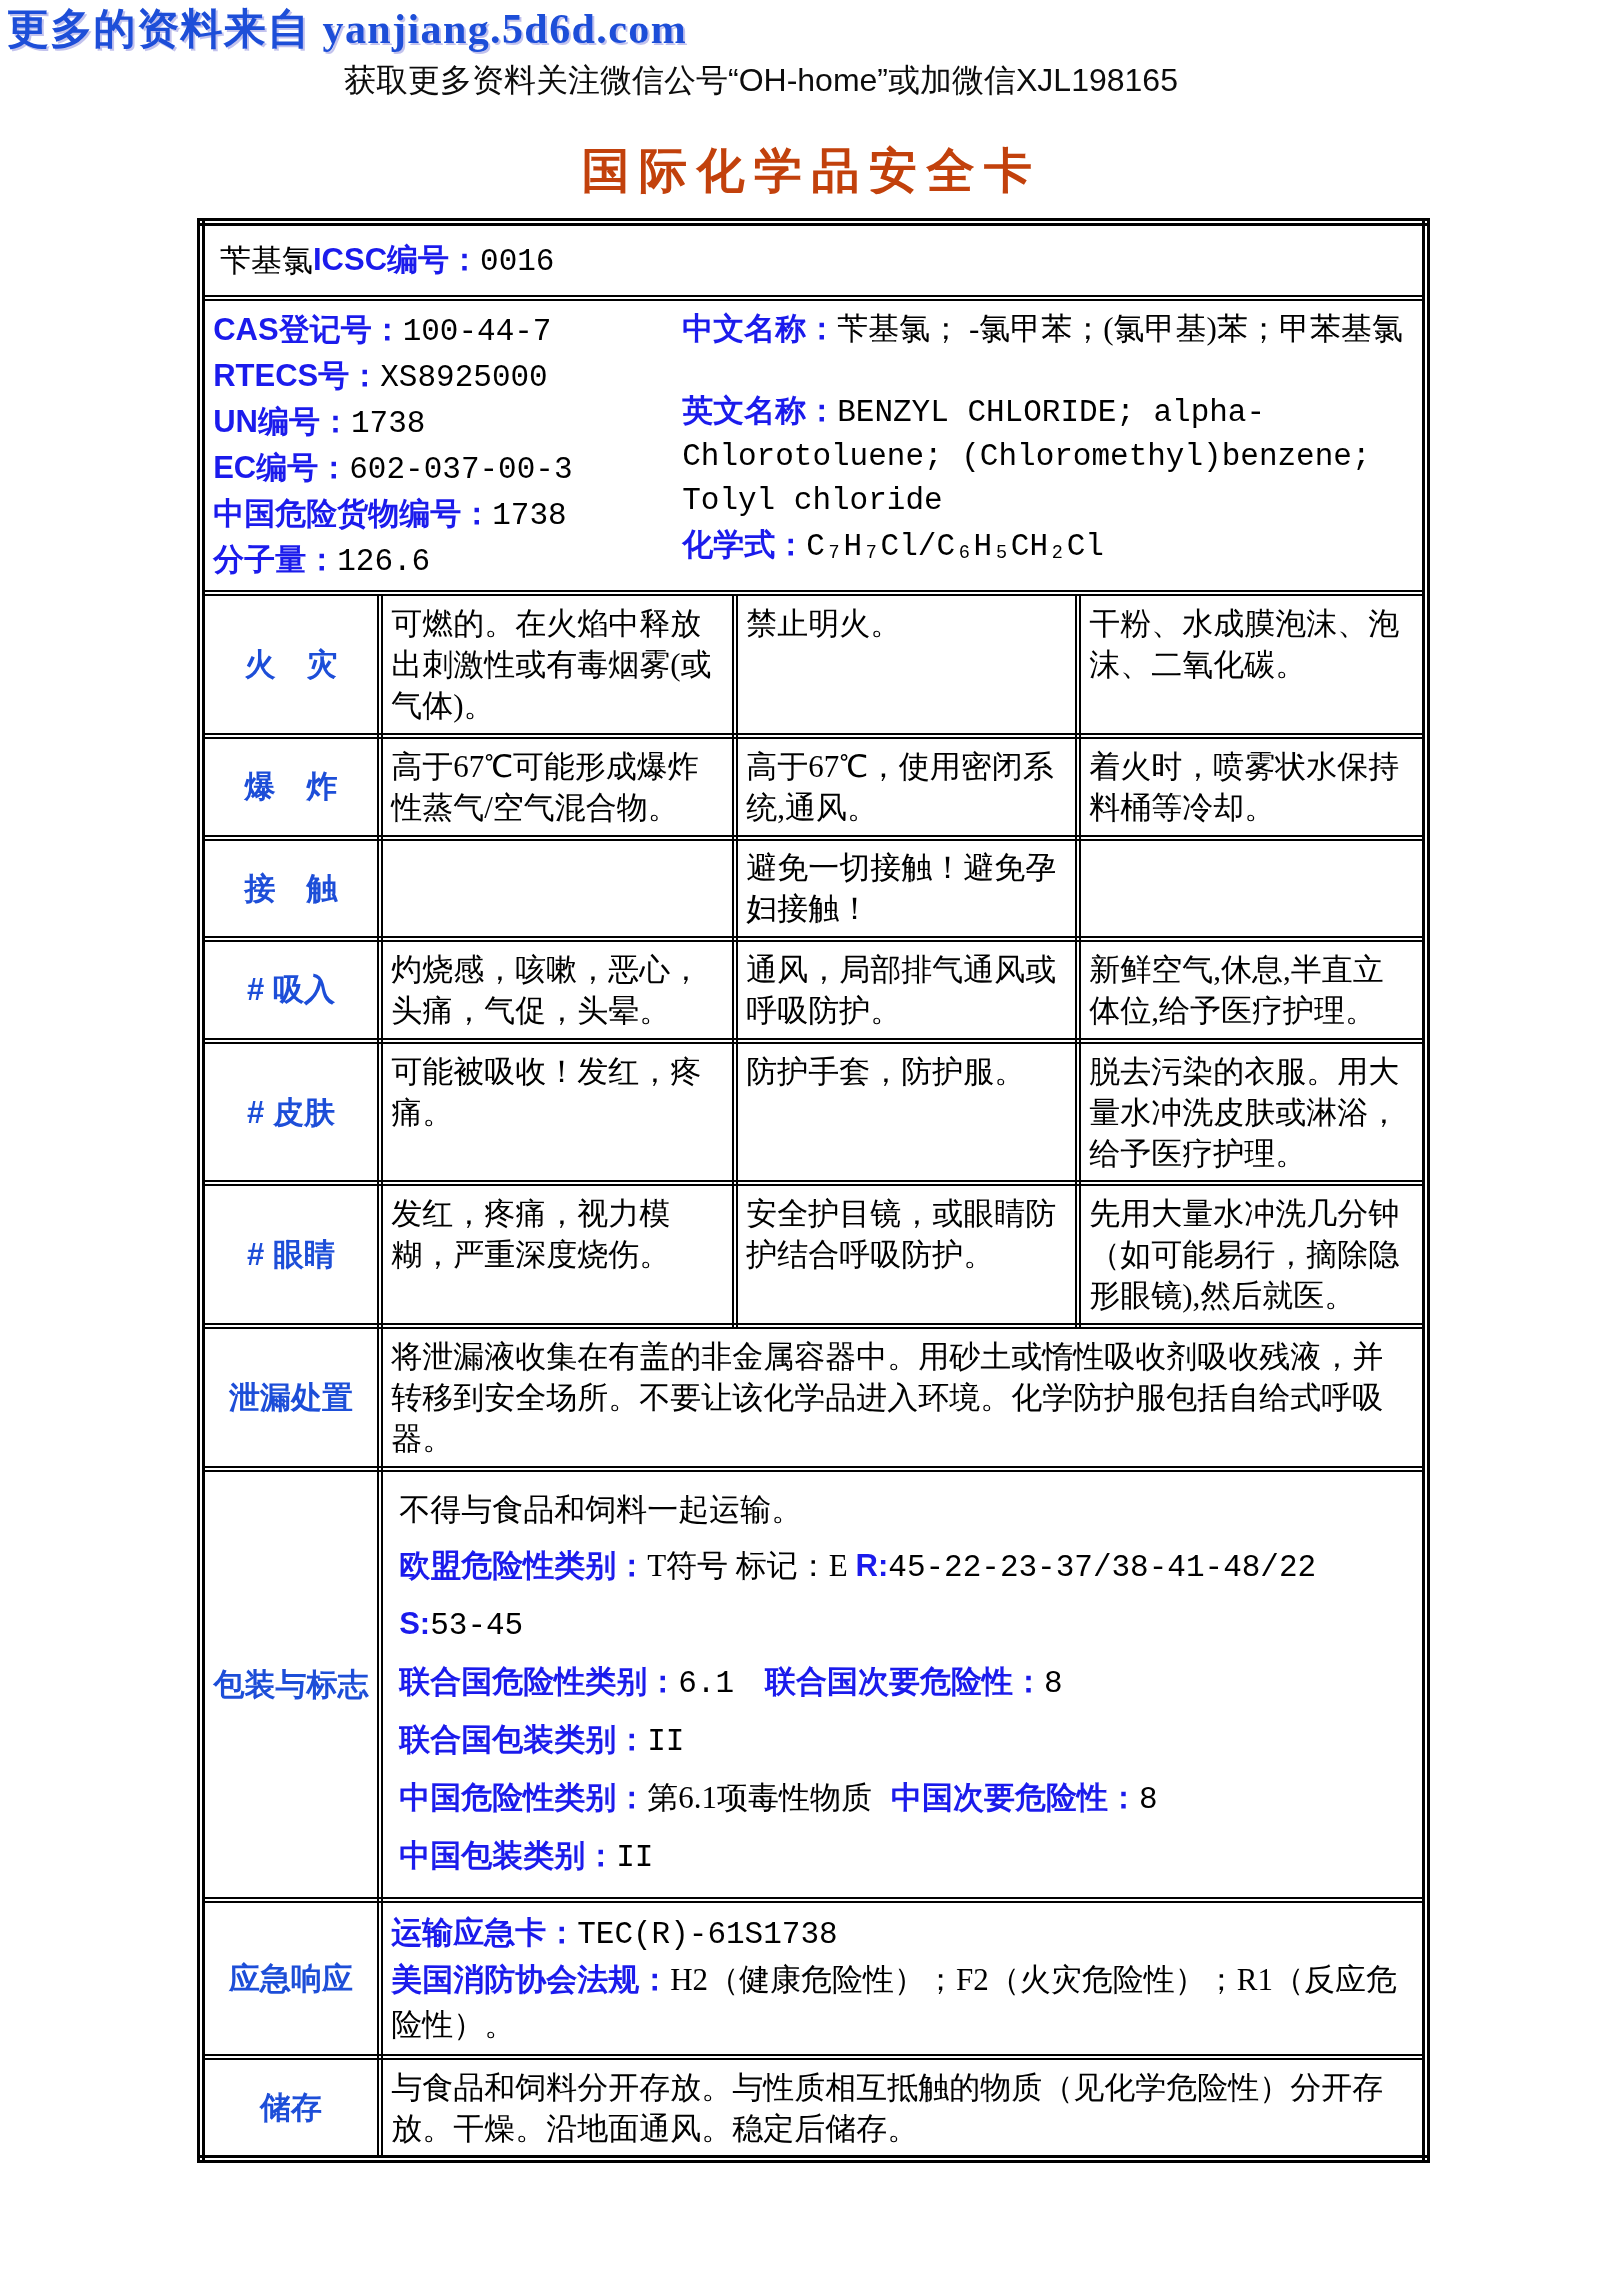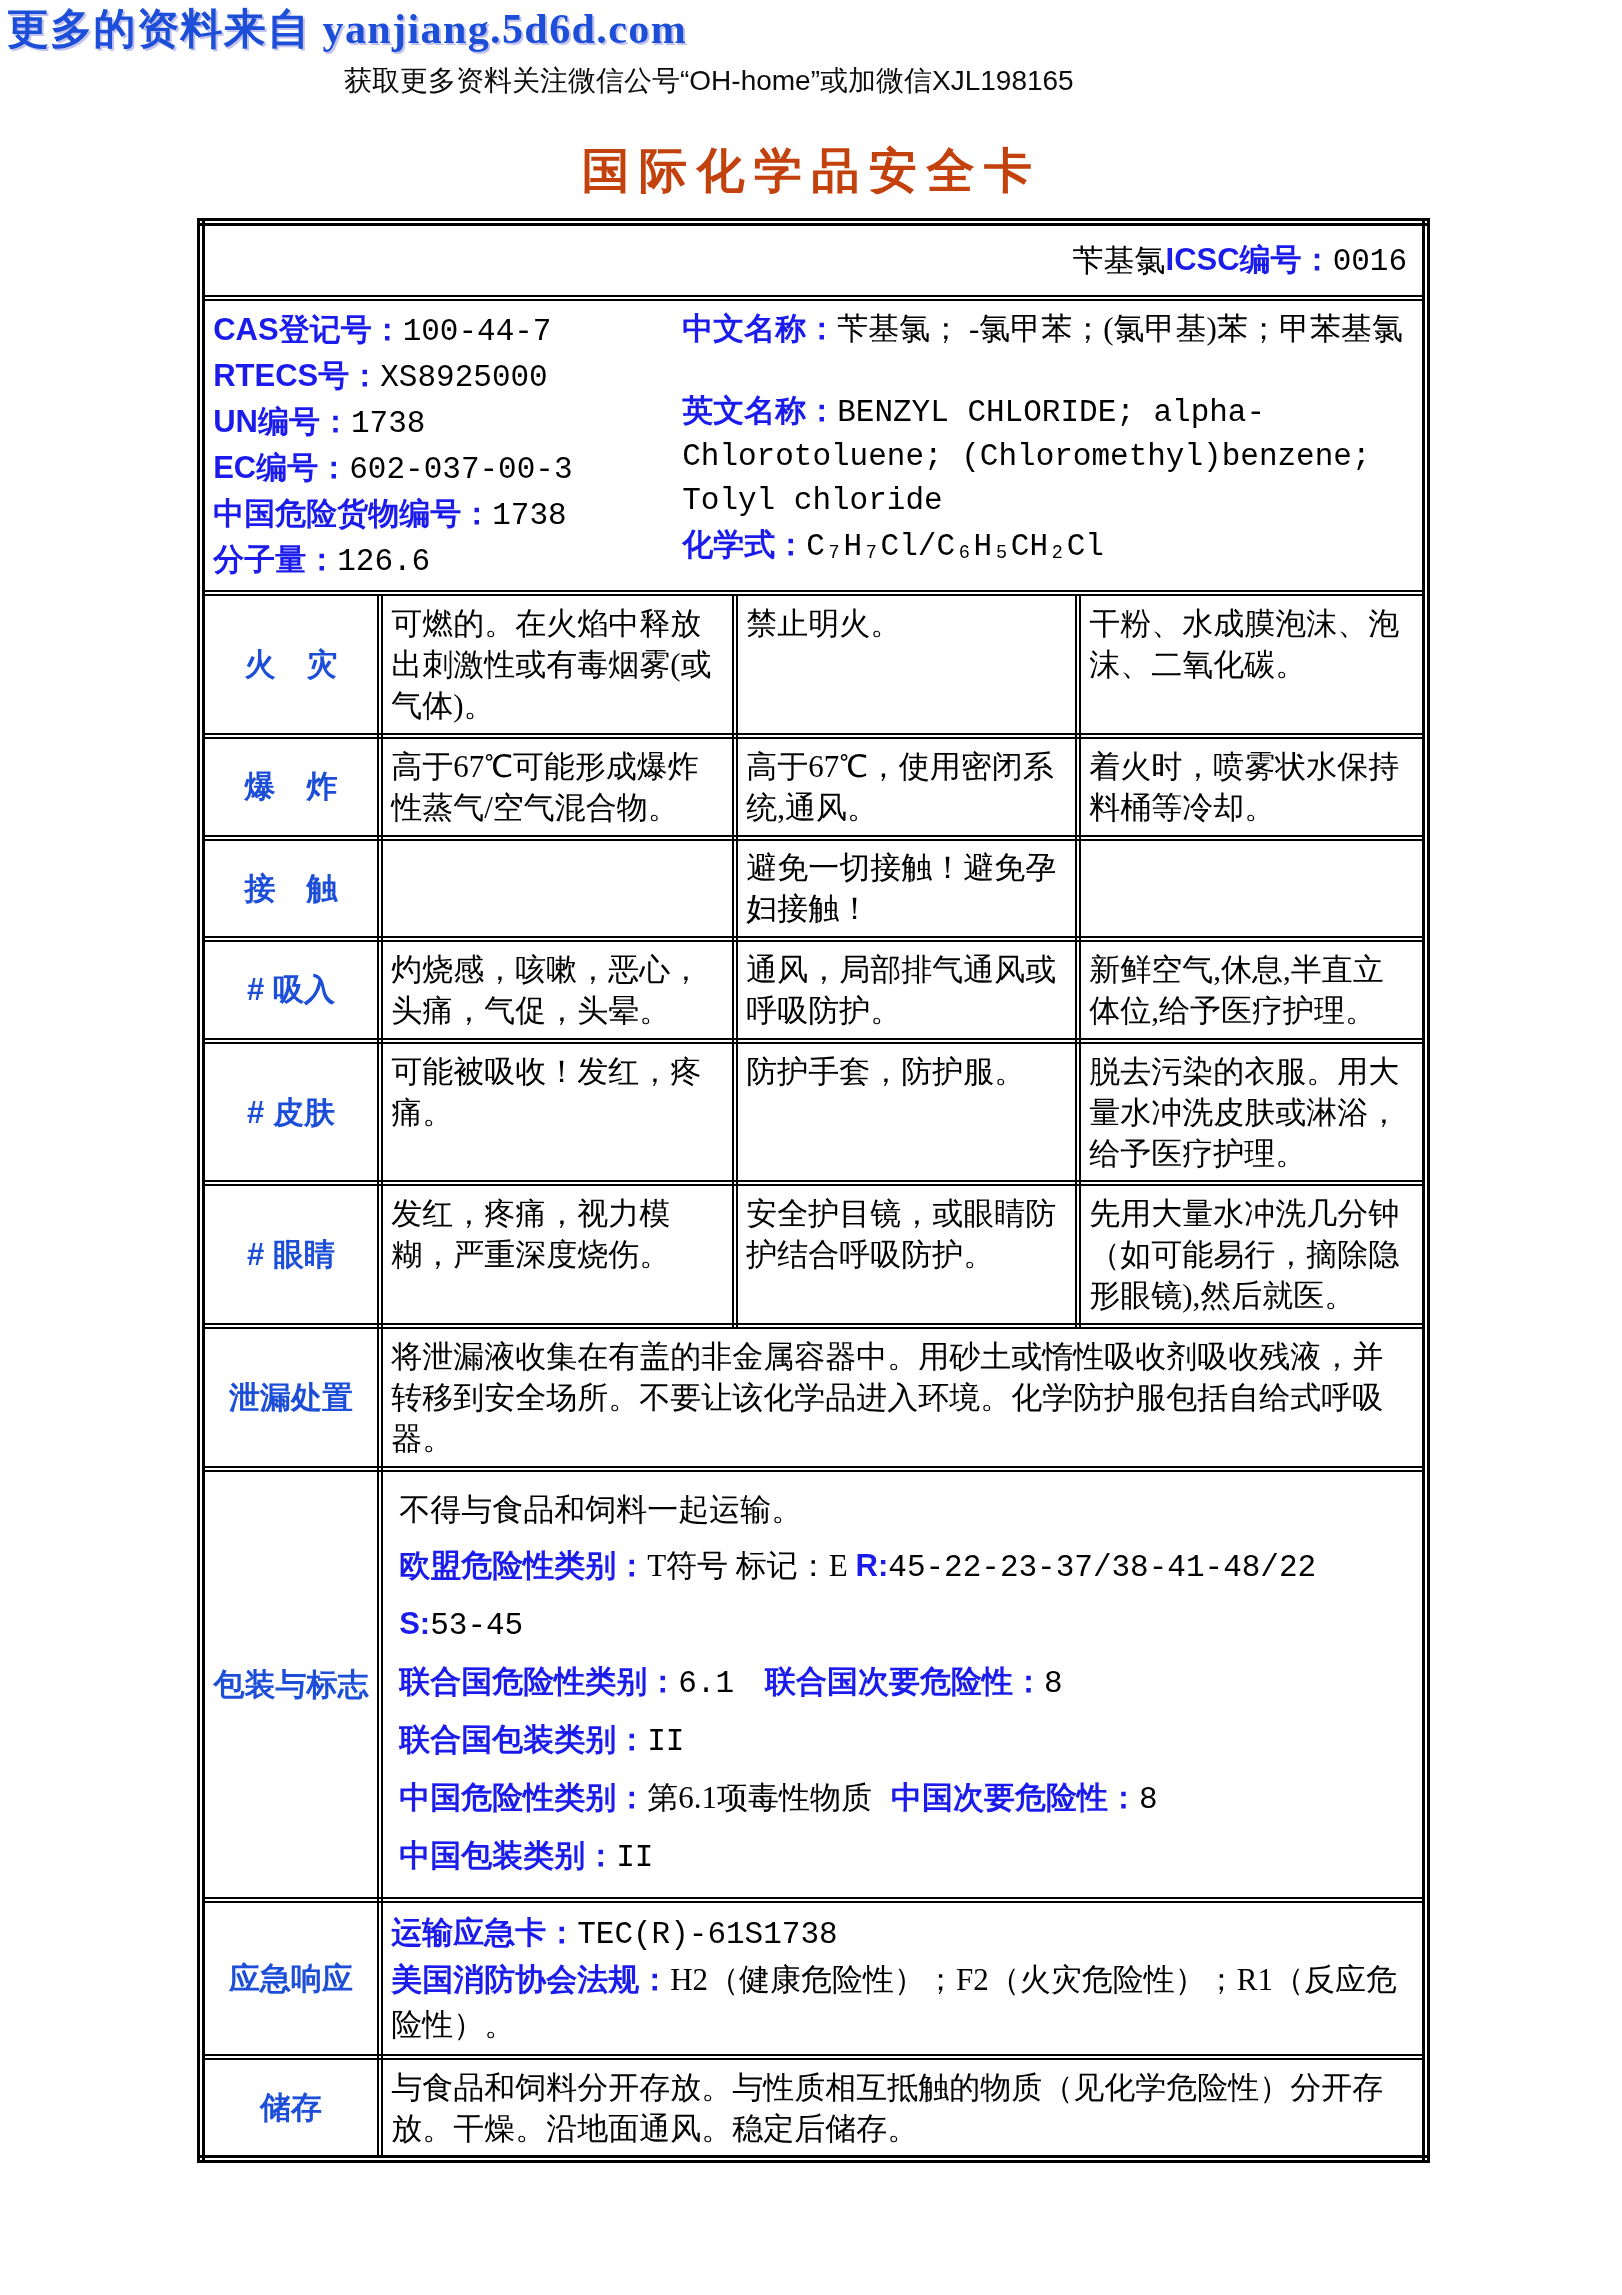--- a/index.html
+++ b/index.html
@@ -16,21 +16,21 @@
     font-weight:bold;
     font-size:42px;
     line-height:53px;
     color:#1d4ed8;
     letter-spacing:1.4px;
     text-shadow:2px 2px 0 rgba(120,120,215,.45);
   }
   .subtitle{
     margin:6.8px 0 0 344px;
     font-family:"Liberation Sans",sans-serif;
-    font-size:28px;
+    font-size:32px;
     line-height:37px;
     color:#0c0c0c;
   }
   .title{
     margin:42px 0 0 0;
     text-align:center;
     font-family:"Liberation Serif",serif;
     font-weight:bold;
     font-size:48px;
     line-height:59px;
@@ -60,21 +60,21 @@
   
   .lbl{
     font-family:"Liberation Sans",sans-serif;
     font-weight:bold;
     color:#1b1bec;
   }
   .val{font-family:"Liberation Mono","DejaVu Sans Mono",monospace;}
   .txt{font-family:"Liberation Serif",serif;}
   
   tr.r-name td{height:55px;vertical-align:middle;}
-  .name-flex{display:flex;justify-content:flex-end;align-items:center;padding:0 6.8px;}
+  .name-flex{display:flex;justify-content:flex-start;align-items:center;padding:0 6.8px;}
   .substance{font-size:31px;}
   
   tr.r-id td{height:266px;}
   .id-flex{display:flex;justify-content:flex-end;}
   .id-left{flex:0 0 469px;}
   .id-line{line-height:44px;margin:0;}
   .id-right{flex:1;}
   .id-right p{margin:0;line-height:42px;}
   .en-name{margin-top:40px !important;}
   .formula{margin-top:2.7px !important;}

